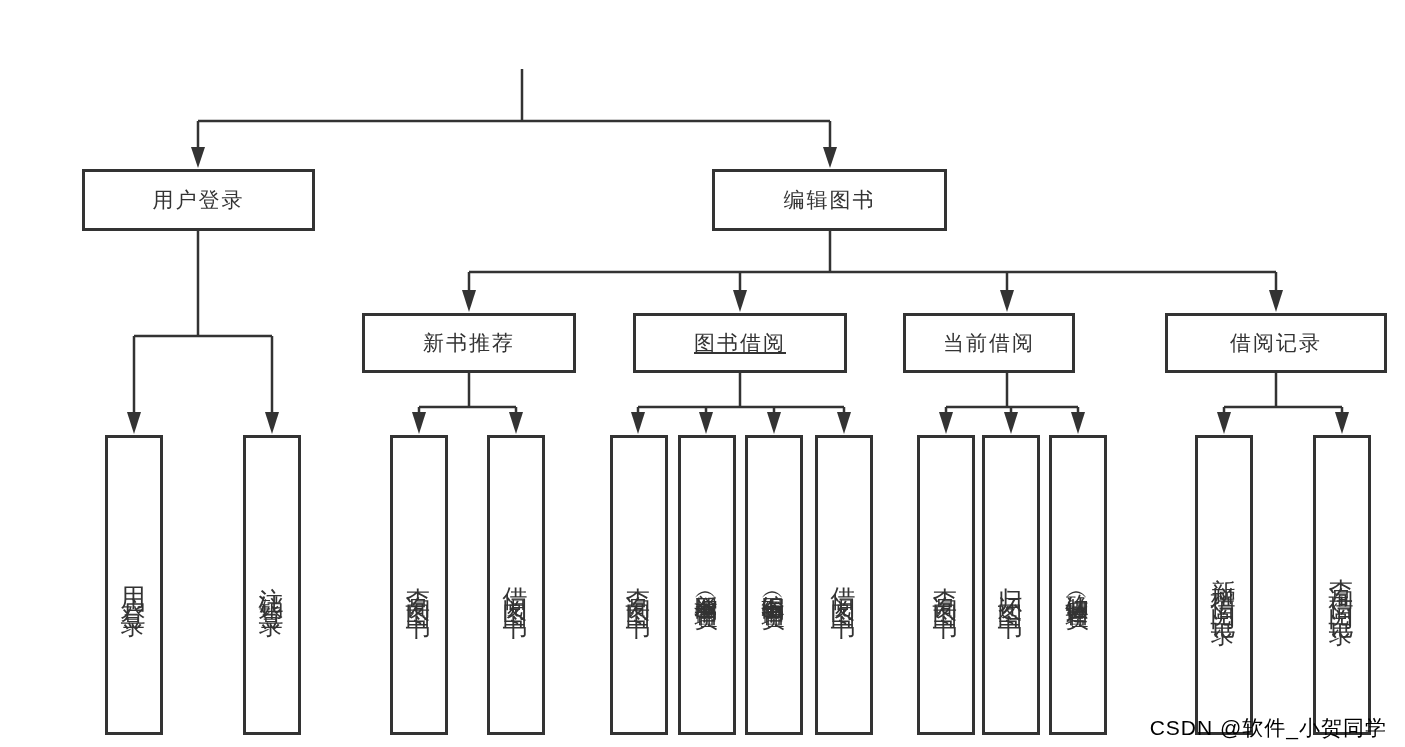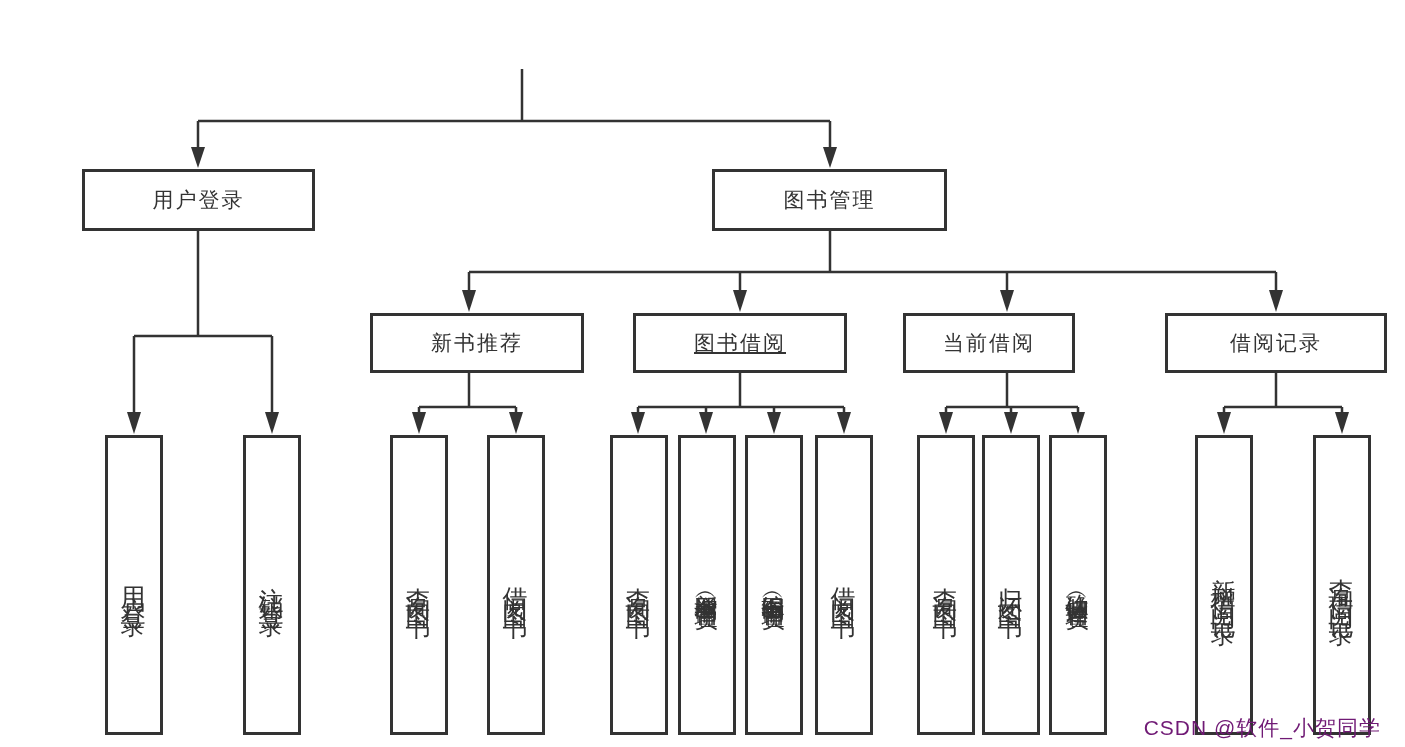--- a/index.html
+++ b/index.html
@@ -30,23 +30,23 @@
     border:3px solid #333333;
     background:#ffffff;
     writing-mode:vertical-rl;
     display:flex;align-items:center;justify-content:center;
     font-size:25px;color:#333333;letter-spacing:9px;
     overflow:hidden;
   }
   .leaf.long{font-size:23px;letter-spacing:2px;}
   .watermark{
     position:absolute;
-    right:24px;top:714px;
+    right:18px;top:714px;
     font-size:21px;
-    color:#701a75;
+    color:#000000;
     letter-spacing:1px;
     white-space:nowrap;
     z-index:5;
   }
 </style>
 </head>
 <body>
 
 <div class="canvas">
 
@@ -114,23 +114,23 @@
       <polygon points="939,412 953,412 946,434"></polygon>
       <polygon points="1004,412 1018,412 1011,434"></polygon>
       <polygon points="1071,412 1085,412 1078,434"></polygon>
       <polygon points="1217,412 1231,412 1224,434"></polygon>
       <polygon points="1335,412 1349,412 1342,434"></polygon>
     </g>
   </svg>
 
 
   <div class="hbox" style="left:82px;top:169px;width:233px;height:62px;">用户登录</div>
-  <div class="hbox" style="left:712px;top:169px;width:235px;height:62px;">图书管理</div>
+  <div class="hbox" style="left:712px;top:169px;width:235px;height:62px;">编辑图书</div>
 
-  <div class="hbox" style="left:362px;top:313px;width:214px;height:60px;margin-left:8px;">新书推荐</div>
+  <div class="hbox" style="left:362px;top:313px;width:214px;height:60px;">新书推荐</div>
   <div class="hbox" style="left:633px;top:313px;width:214px;height:60px;text-decoration:underline;">图书借阅</div>
   <div class="hbox" style="left:903px;top:313px;width:172px;height:60px;">当前借阅</div>
   <div class="hbox" style="left:1165px;top:313px;width:222px;height:60px;">借阅记录</div>
 
   <div class="leaf" style="left:105px;">用户登录</div>
   <div class="leaf" style="left:243px;">注销登录</div>
 
   <div class="leaf" style="left:390px;">查询图书</div>
   <div class="leaf" style="left:487px;">借阅图书</div>
 

